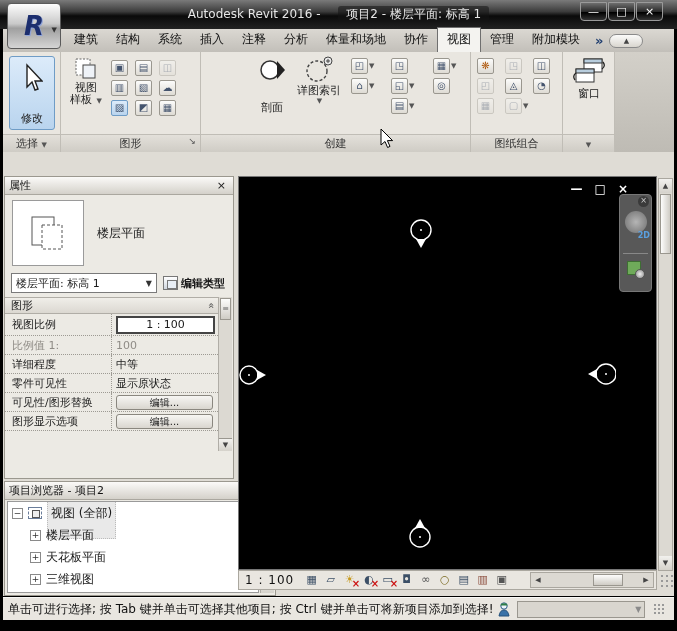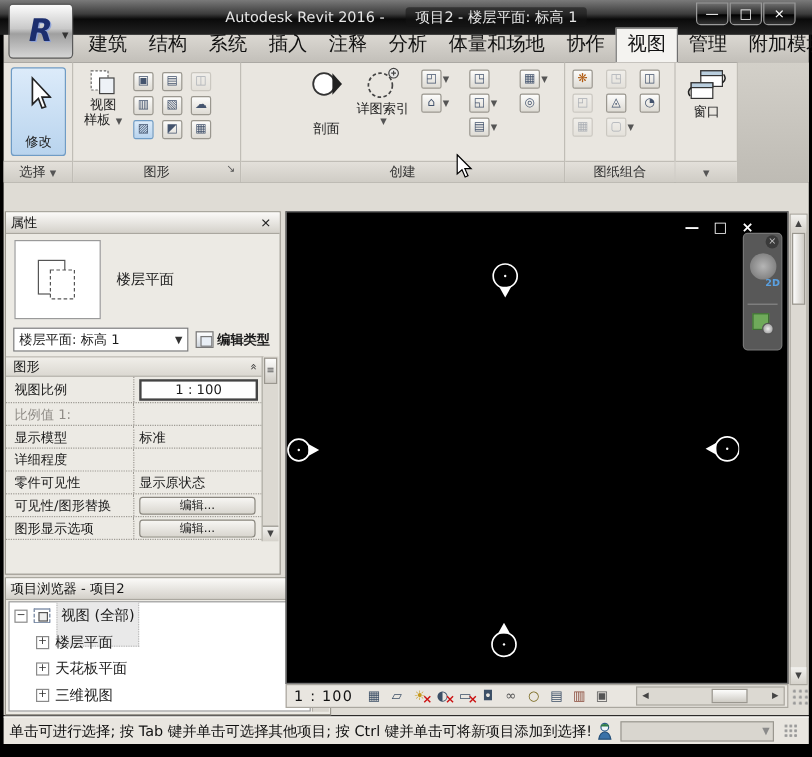--- a/index.html
+++ b/index.html
@@ -18,21 +18,21 @@
   .app-logo { font-weight:bold; font-style:italic; font-size:26px; color:#1c2e6e; text-shadow:1px 1px 0 #8fa3d8; }
   .app-button .dd { position:absolute; right:3px; bottom:14px; font-size:7px; color:#333; }
   .title-text { position:absolute; top:6px; left:0; width:100%; text-align:center; color:#e6e6e6; font-size:12px; }
   .doc-pill { background:rgba(20,20,20,.55); border-radius:3px; padding:1px 8px; margin-left:14px; }
   .win-buttons { position:absolute; top:2px; right:14px; display:flex; }
   .win-btn { width:27px; height:19px; margin-left:1px; color:#fff; font-size:11px; line-height:17px; text-align:center;
     background:linear-gradient(#6e6e6e,#2a2a2a 50%,#000 55%,#333); border:1px solid #9a9a9a; border-radius:0 0 4px 4px; cursor:pointer; }
   
   .tabrow { position:absolute; top:29px; left:3px; width:671px; height:23px;
     background:linear-gradient(#dbd8d2,#c2bfb9); display:flex; align-items:flex-end; padding-left:62px; }
-  .tab { padding:3px 9px 4px; font-size:16px; color:#111; cursor:pointer; white-space:nowrap; }
+  .tab { padding:3px 9px 4px; font-size:12px; color:#111; cursor:pointer; white-space:nowrap; }
   .tab.active { background:#f4f3f0; border:1px solid #6f6f6f; border-bottom:none; }
   .tab-extra { display:flex; align-items:center; margin-left:6px; gap:6px; padding-bottom:4px; }
   .chevrons { color:#1d3c6e; font-weight:bold; font-size:13px; cursor:pointer; }
   .panel-toggle { width:34px; height:14px; background:linear-gradient(#fbfbfa,#d9d6cf); border:1px solid #8a8a8a;
     border-radius:7px; font-size:7px; color:#444; text-align:center; line-height:13px; cursor:pointer; }
   
   .ribbon { position:absolute; top:52px; left:3px; width:671px; height:100px; background:#e9e6e0; }
   .rpanel { position:absolute; top:0; height:100px; border-right:1px solid #c0bdb6; }
   .rpanel-body { position:absolute; top:0; left:0; right:0; height:82px; }
   .rpanel-label { position:absolute; bottom:0; left:0; right:0; height:18px; background:linear-gradient(#e3e0da,#cfccc5);
@@ -380,27 +380,25 @@
         <span class="sec-chev">«</span>
       </div>
       <div class="prow first">
         <span class="plabel">视图比例</span>
         <span class="pval">
             <span class="field">1 : 100</span>
           </span>
       </div>
       <div class="prow disabled">
         <span class="plabel">比例值 1:</span>
-      </div>
-      <div class="prow">
-        <span class="plabel">显示模型</span>
-        <span class="pval">标准</span>
+        <span class="pval">100</span>
       </div>
       <div class="prow">
         <span class="plabel">详细程度</span>
+        <span class="pval">中等</span>
       </div>
       <div class="prow">
         <span class="plabel">零件可见性</span>
         <span class="pval">显示原状态</span>
       </div>
       <div class="prow">
         <span class="plabel">可见性/图形替换</span>
         <span class="pval">
             <span class="mini-btn">编辑...</span>
           </span>

